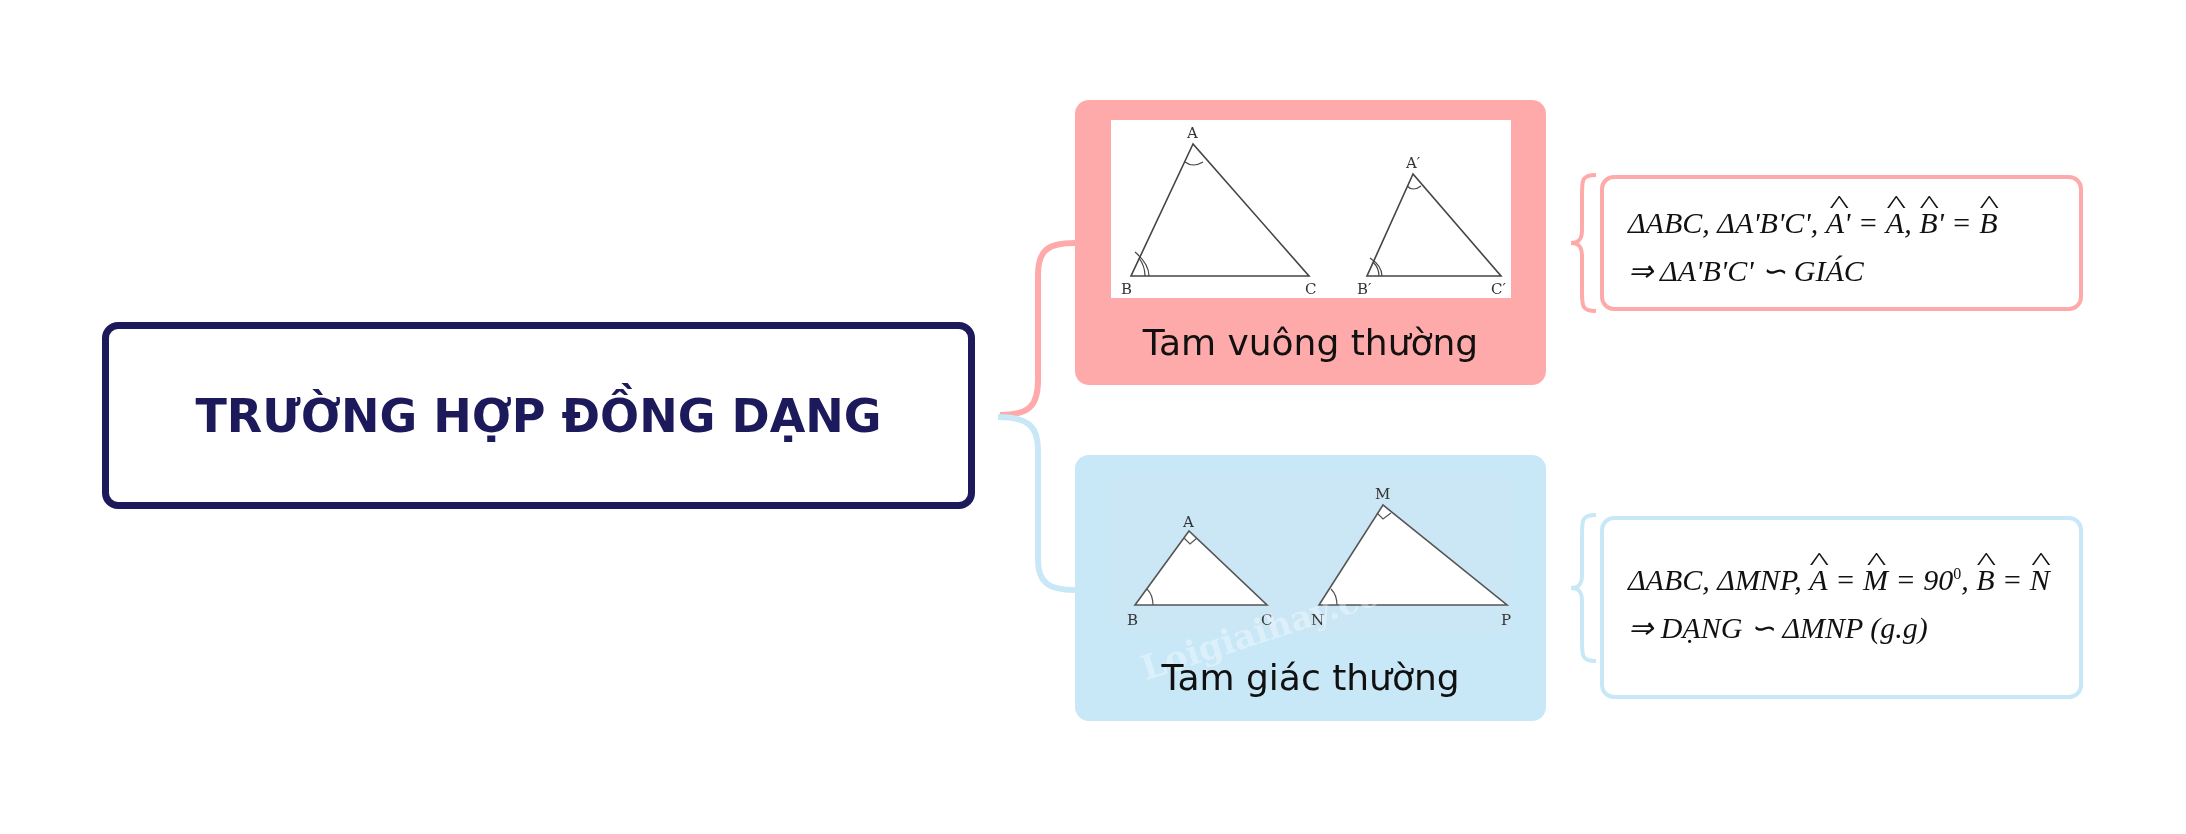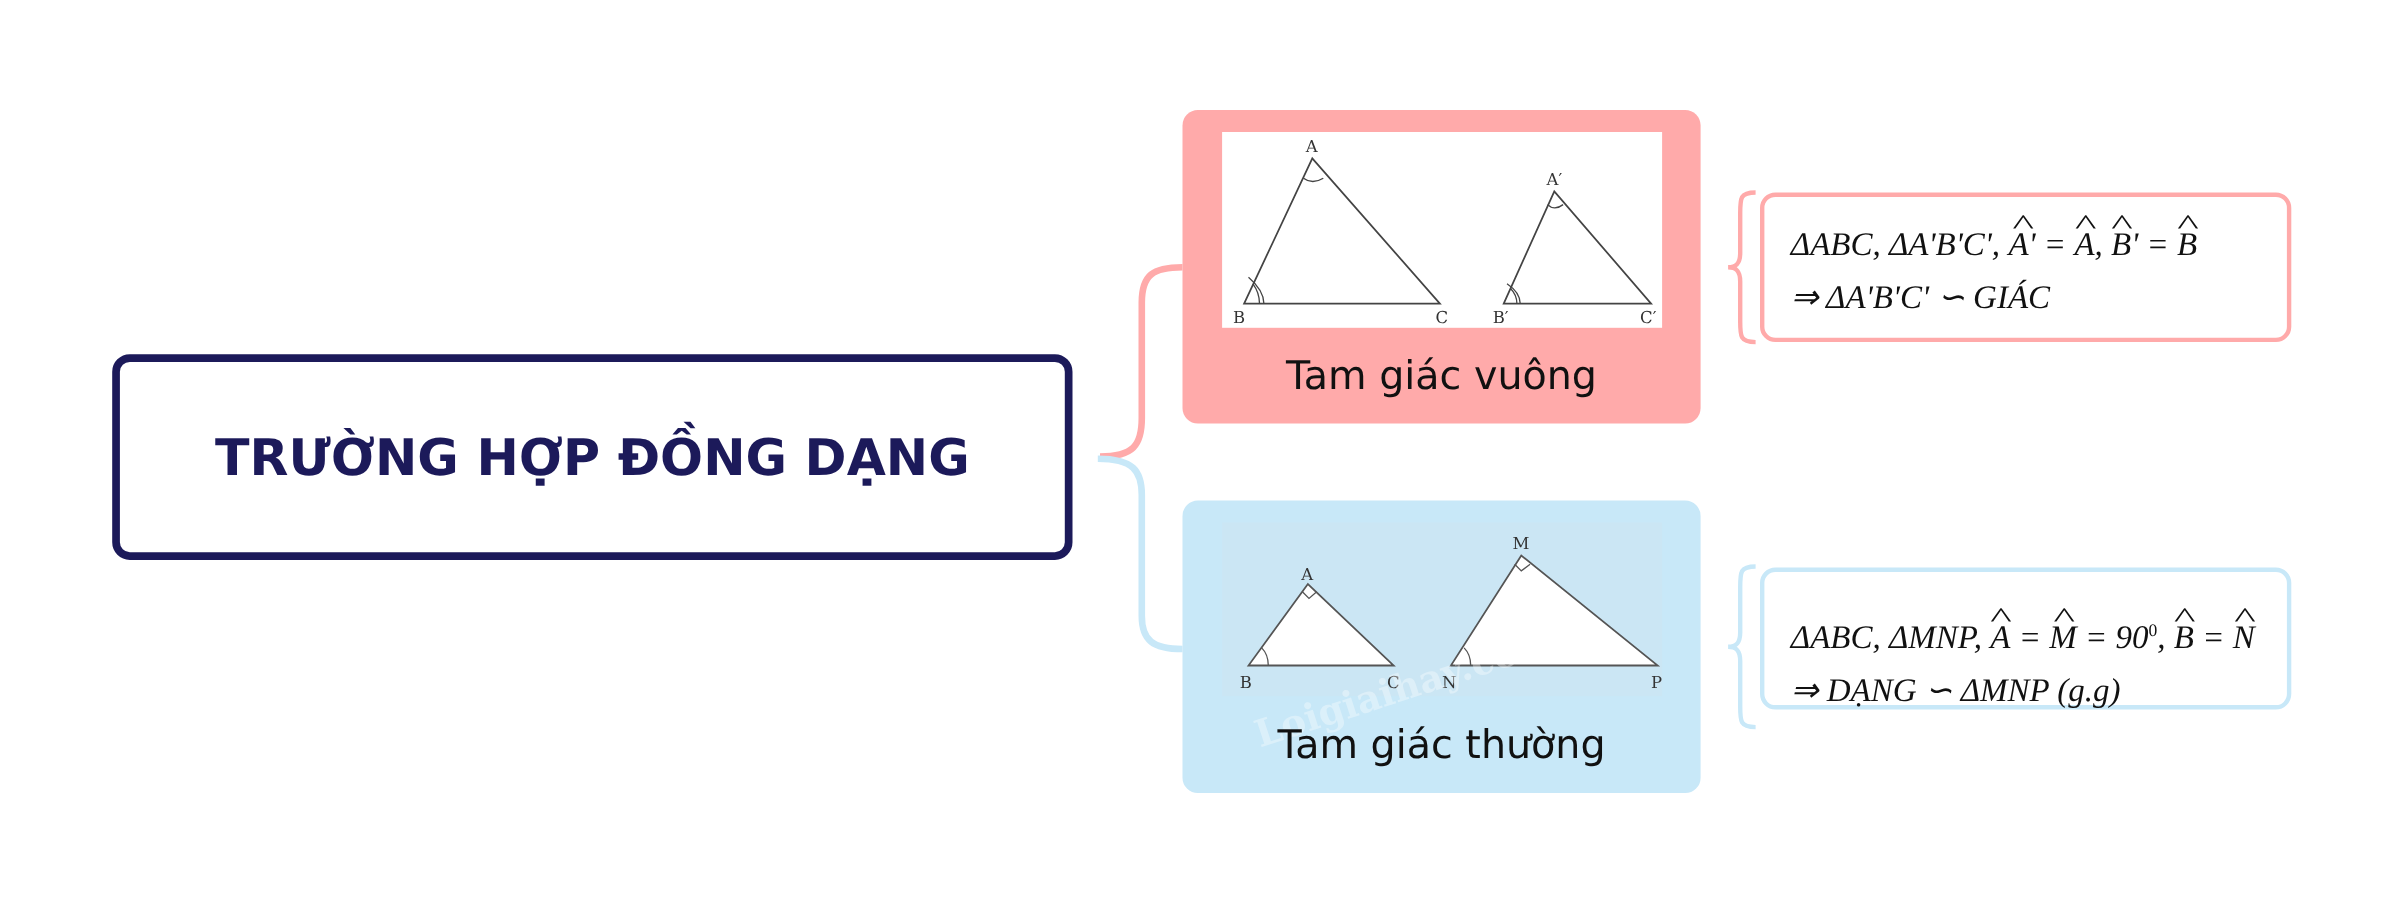--- a/index.html
+++ b/index.html
@@ -49,21 +49,21 @@
     .fig-text { font-family: "DejaVu Serif", serif; font-size: 15px; fill: #333333; }
 
     
     .formula {
       left: 1600px; width: 483px; border-radius: 14px; background: #ffffff;
       border: 4px solid;
       padding: 20px 16px 0 24px;
       font-family: "Liberation Serif", serif; font-style: italic; font-size: 30px; color: #111111;
     }
     .formula.pink { top: 175px; height: 136px; border-color: #ffaaaa; }
-    .formula.blue { top: 516px; height: 129px; border-color: #c8e8f8; padding-top: 30px; }
+    .formula.blue { top: 516px; height: 183px; border-color: #c8e8f8; padding-top: 30px; }
     .formula .fline { line-height: 48px; white-space: nowrap; }
     .hat { position: relative; display: inline-block; }
     .hat::before {
       content: "^"; position: absolute; left: 2px; right: 0; top: -18px; text-align: center;
       font-style: normal; font-size: 26px; transform: scaleX(1.6);
     }
 
     .brace { left: 1568px; width: 32px; }
     .brace.pink { top: 172px; height: 142px; }
     .brace.blue { top: 512px; height: 152px; }
@@ -99,21 +99,21 @@
 
       <polygon points="302,54 256,156 390,156" fill="none" stroke="#444" stroke-width="1.6"></polygon>
       <path d="M 296,66 Q 302,72 310,66" fill="none" stroke="#444" stroke-width="1.2"></path>
       <path d="M 262,142 Q 268,148 268,156" fill="none" stroke="#444" stroke-width="1.2"></path>
       <path d="M 259,138 Q 271,146 271,156" fill="none" stroke="#444" stroke-width="1.2"></path>
       <text class="fig-text" x="295" y="48">A′</text>
       <text class="fig-text" x="246" y="174">B′</text>
       <text class="fig-text" x="380" y="174">C′</text>
     </svg>
   </div>
-  <div class="label">Tam giác vuông</div>
+  <div class="label">Tam vuông thường</div>
 </div>
 
 <svg class="abs brace pink" viewBox="0 0 32 142" preserveAspectRatio="none">
   <path d="M 28 3 C 14 3, 14 8, 14 22 L 14 58 C 14 68, 10 71, 3 71 C 10 71, 14 74, 14 84 L 14 120 C 14 134, 14 139, 28 139" fill="none" stroke="#ffaaaa" stroke-width="4"></path>
 </svg>
 <div class="abs formula pink">
   <div class="fline">ΔABC, ΔA'B'C', <span class="hat">A'</span> = <span class="hat">A</span>, <span class="hat">B</span>' = <span class="hat">B</span></div>
   <div class="fline">⇒ ΔA'B'C' ∽ GIÁC</div>
 </div>
 

